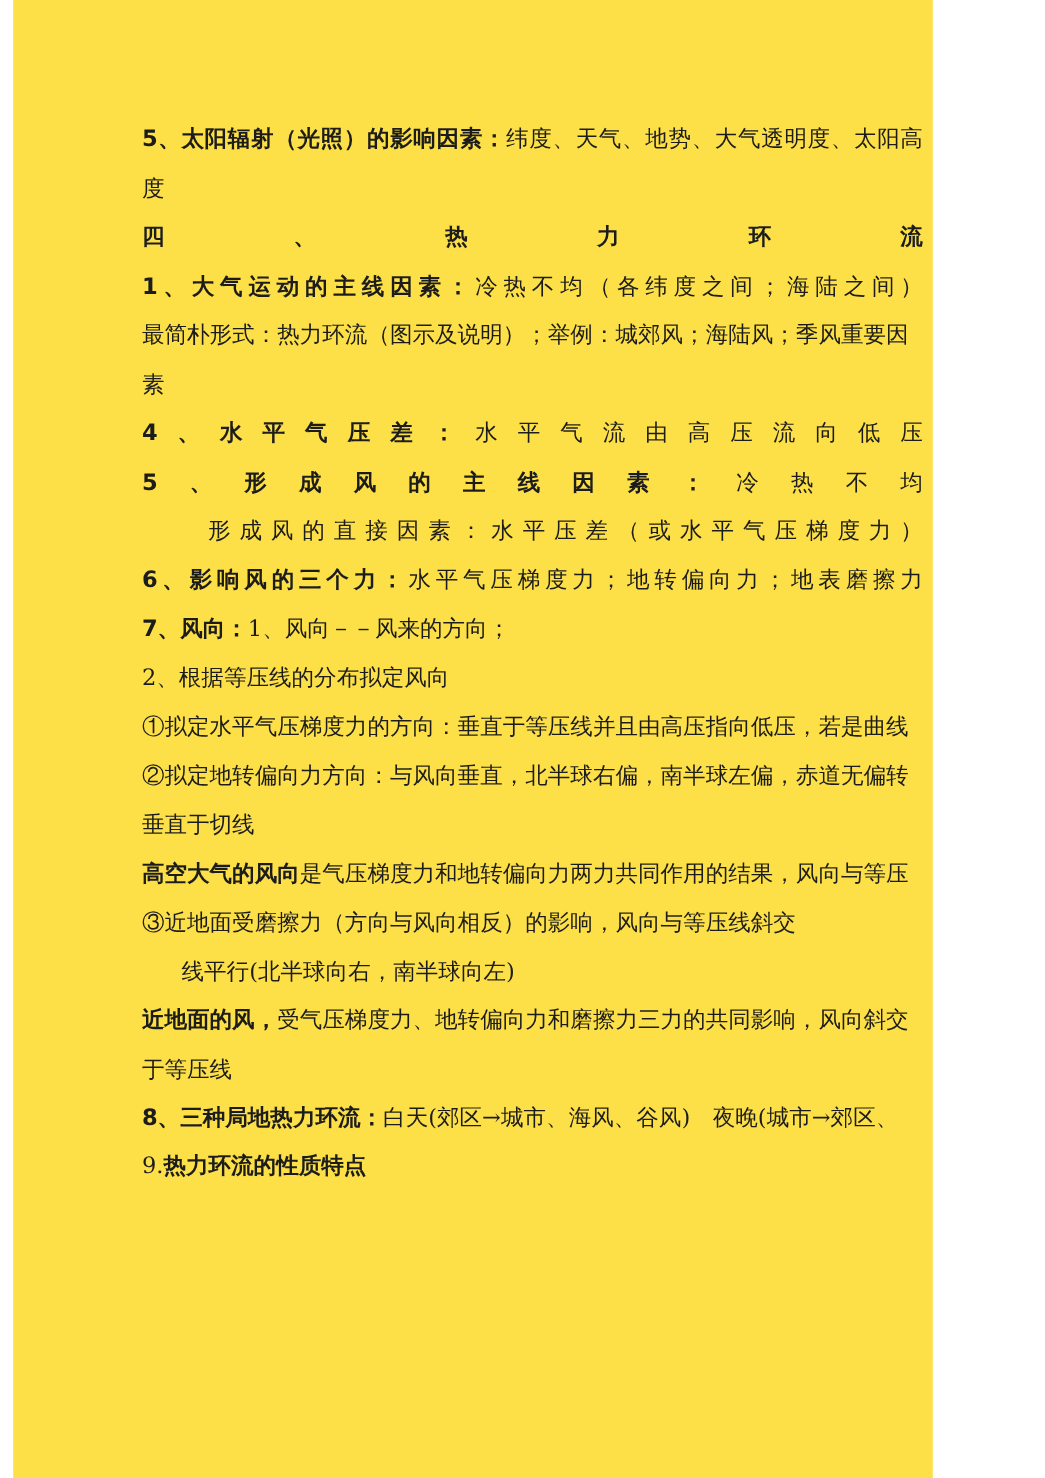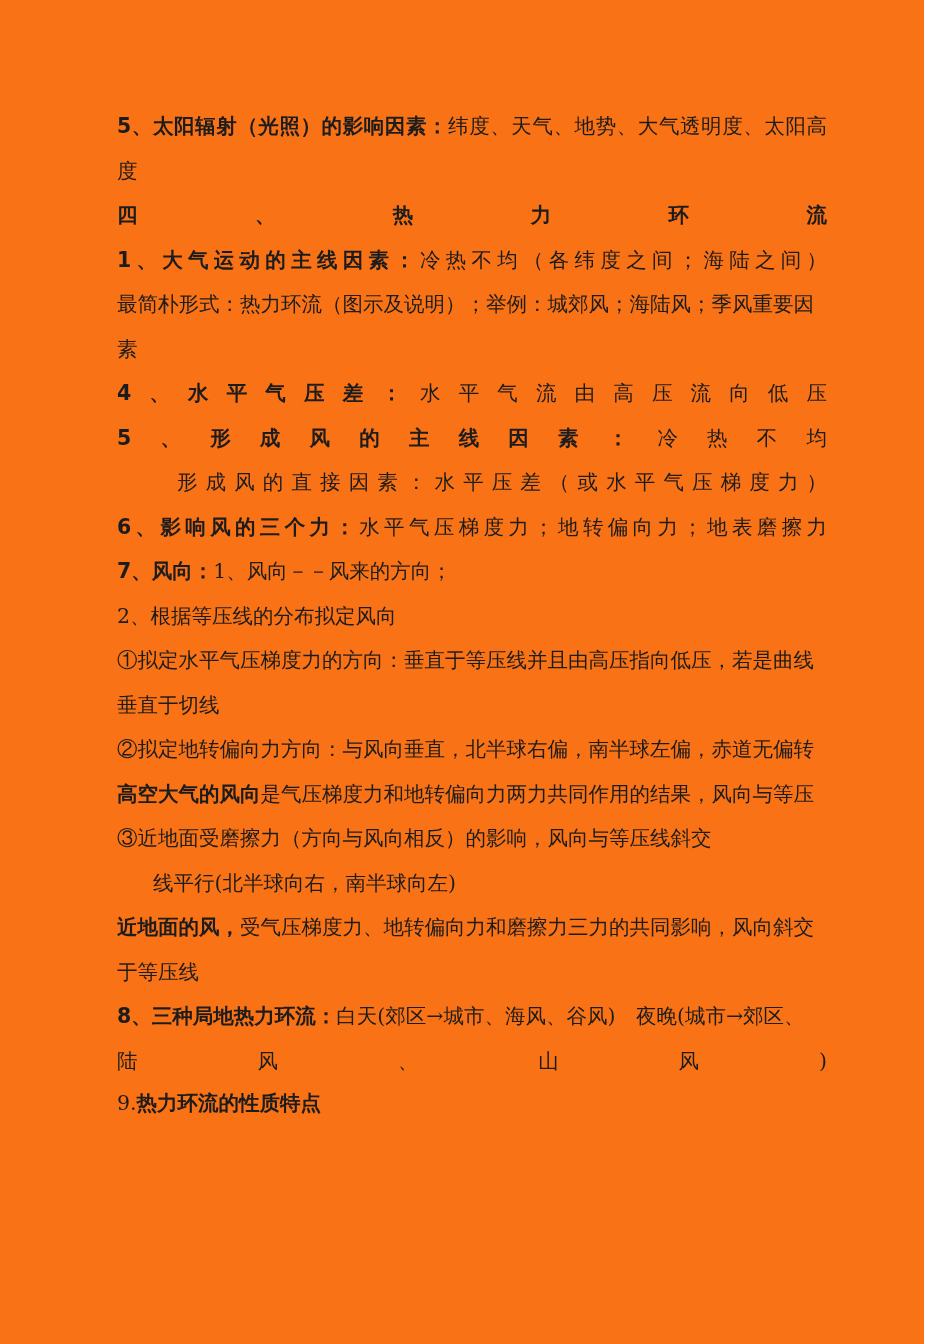--- a/index.html
+++ b/index.html
@@ -5,25 +5,26 @@
   html, body {
     margin: 0;
     padding: 0;
     background: #ffffff;
   }
   body {
     font-family: "DejaVu Serif", "Liberation Serif", serif;
   }
   .page {
     position: relative;
-    width: 924px;
+    width: 836px;
     height: 1344px;
-    background: #f97316;
+    background: #fde047;
     overflow: hidden;
     box-sizing: border-box;
+    margin-left: 12px;
   }
   .content {
     position: absolute;
     left: 117px;
     top: 104px;
     width: 710px;
   }
 
   
   .ln {
@@ -84,31 +85,30 @@
     <div class="ln spread indent2">形成风的直接因素：水平压差（或水平气压梯度力）</div>
 
     <div class="ln spread"><span class="b">6、影响风的三个力：</span><span class="reg">水平气压梯度力；地转偏向力；地表磨擦力</span></div>
 
 
     <div class="ln"><span class="b">7、风向：</span><span class="reg">1、风向－－风来的方向；</span></div>
 
     <div class="ln">2、根据等压线的分布拟定风向</div>
 
     <div class="ln">①拟定水平气压梯度力的方向：垂直于等压线并且由高压指向低压，若是曲线</div>
+    <div class="ln">②拟定地转偏向力方向：与风向垂直，北半球右偏，南半球左偏，赤道无偏转</div>
+
     <div class="ln">垂直于切线</div>
-
-    <div class="ln">②拟定地转偏向力方向：与风向垂直，北半球右偏，南半球左偏，赤道无偏转</div>
 
     <div class="ln"><span class="b">高空大气的风向</span><span class="reg">是气压梯度力和地转偏向力两力共同作用的结果，风向与等压</span></div>
 
     <div class="ln">③近地面受磨擦力（方向与风向相反）的影响，风向与等压线斜交</div>
     <div class="ln indent3">线平行(北半球向右，南半球向左)</div>
 
     <div class="ln"><span class="b">近地面的风，</span><span class="reg">受气压梯度力、地转偏向力和磨擦力三力的共同影响，风向斜交</span></div>
     <div class="ln">于等压线</div>
 
     <div class="ln"><span class="b">8、三种局地热力环流：</span><span class="reg">白天(郊区→城市、海风、谷风)　夜晚(城市→郊区、</span></div>
-    <div class="ln spread">陆风、山风)</div>
 
     <div class="ln tight"><span class="num">9.</span><span class="b">热力环流的性质特点</span></div>
 
   </div>
 </div>
 
 </body></html>

